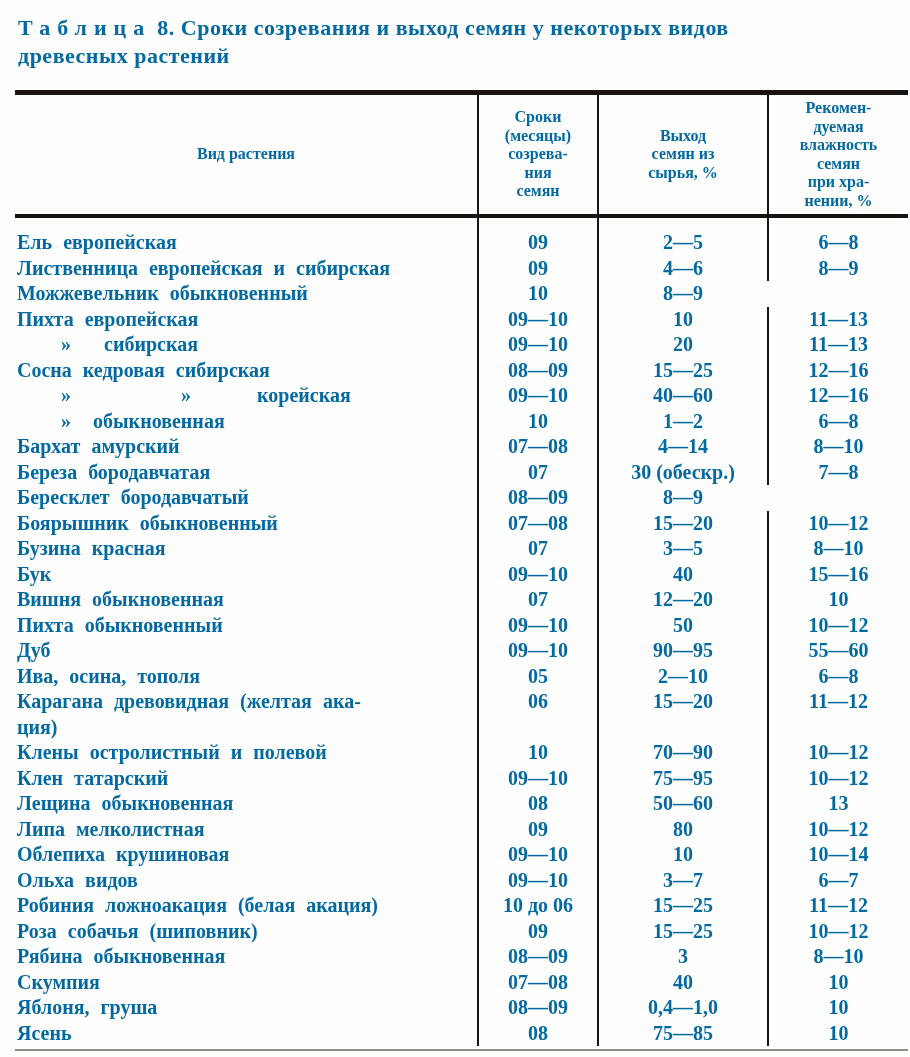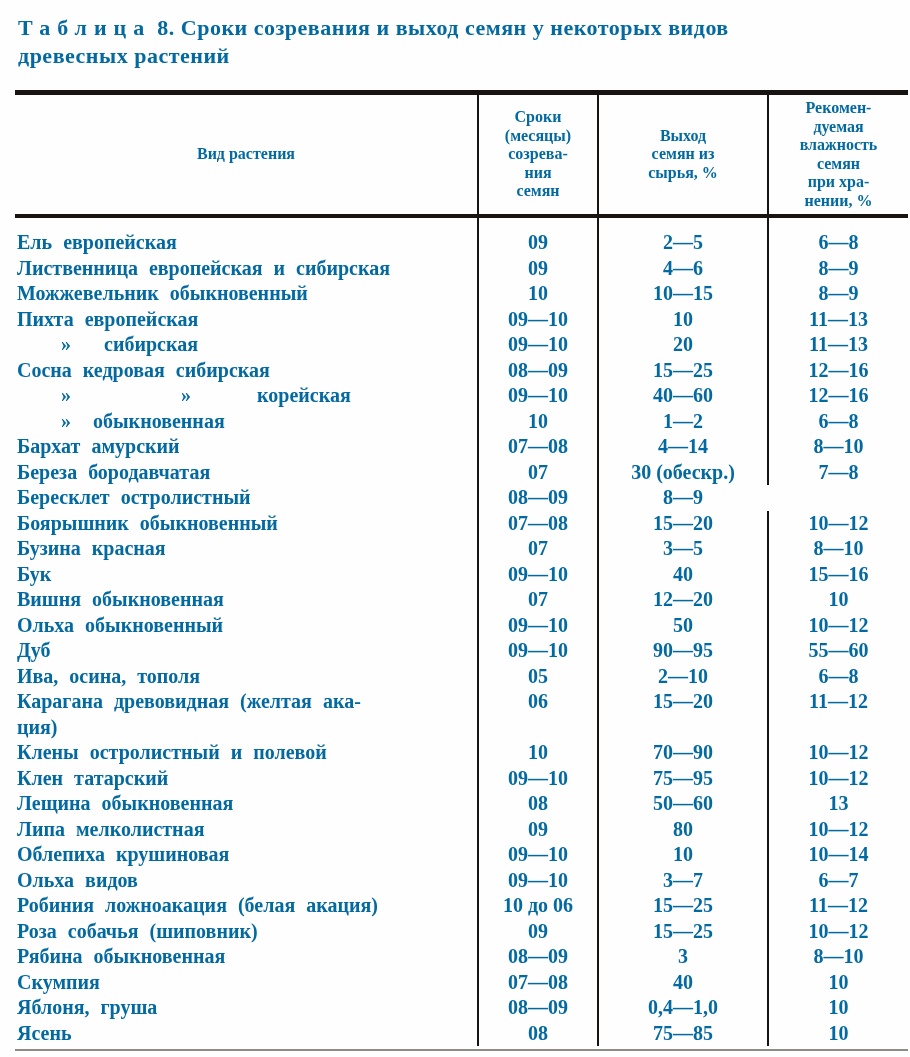--- a/index.html
+++ b/index.html
@@ -130,21 +130,20 @@
         </div>
         <div class="trow">
           <div class="cell species">Лиственница европейская и сибирская</div>
           <div class="cell num">09</div>
           <div class="cell num">4—6</div>
           <div class="cell num">8—9</div>
         </div>
         <div class="trow">
           <div class="cell species">Можжевельник обыкновенный</div>
           <div class="cell num">10</div>
-          <div class="cell num">10—15</div>
           <div class="cell num">8—9</div>
         </div>
         <div class="trow">
           <div class="cell species">Пихта европейская</div>
           <div class="cell num">09—10</div>
           <div class="cell num">10</div>
           <div class="cell num">11—13</div>
         </div>
         <div class="trow">
           <div class="cell species">    »   сибирская</div>
@@ -176,21 +175,21 @@
           <div class="cell num">4—14</div>
           <div class="cell num">8—10</div>
         </div>
         <div class="trow">
           <div class="cell species">Береза бородавчатая</div>
           <div class="cell num">07</div>
           <div class="cell num">30 (обескр.)</div>
           <div class="cell num">7—8</div>
         </div>
         <div class="trow">
-          <div class="cell species">Бересклет остролистный</div>
+          <div class="cell species">Бересклет бородавчатый</div>
           <div class="cell num">08—09</div>
           <div class="cell num">8—9</div>
         </div>
         <div class="trow">
           <div class="cell species">Боярышник обыкновенный</div>
           <div class="cell num">07—08</div>
           <div class="cell num">15—20</div>
           <div class="cell num">10—12</div>
         </div>
         <div class="trow">
@@ -205,21 +204,21 @@
           <div class="cell num">40</div>
           <div class="cell num">15—16</div>
         </div>
         <div class="trow">
           <div class="cell species">Вишня обыкновенная</div>
           <div class="cell num">07</div>
           <div class="cell num">12—20</div>
           <div class="cell num">10</div>
         </div>
         <div class="trow">
-          <div class="cell species">Ольха обыкновенный</div>
+          <div class="cell species">Пихта обыкновенный</div>
           <div class="cell num">09—10</div>
           <div class="cell num">50</div>
           <div class="cell num">10—12</div>
         </div>
         <div class="trow">
           <div class="cell species">Дуб</div>
           <div class="cell num">09—10</div>
           <div class="cell num">90—95</div>
           <div class="cell num">55—60</div>
         </div>

